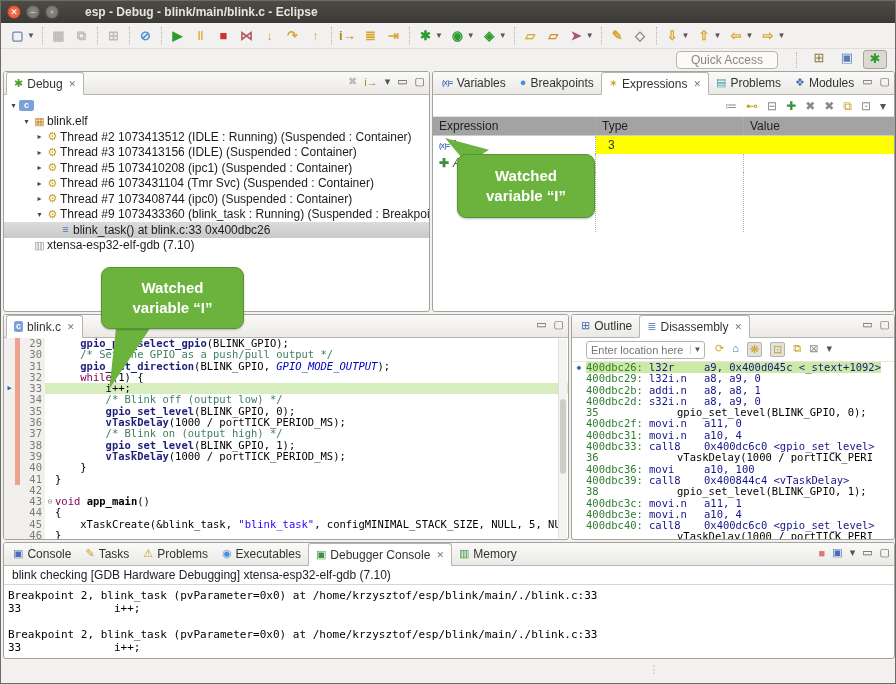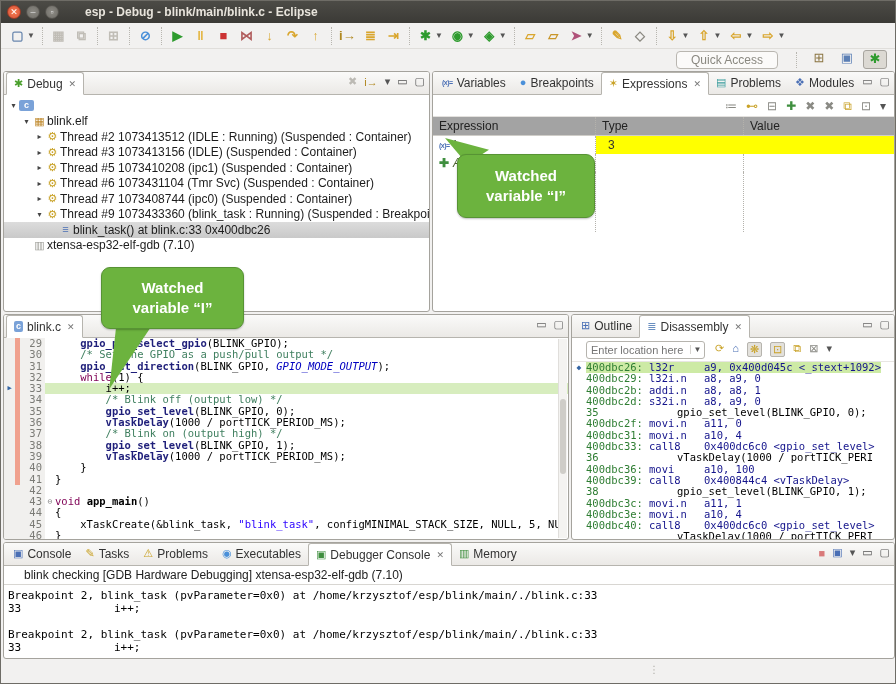--- a/index.html
+++ b/index.html
@@ -89,21 +89,21 @@
   .drow { display:flex; height:11.3px; line-height:11.3px; white-space:pre; }
   .d-marker { width:14px; flex:none; font-size:8px; color:#3465a4; text-align:center; }
   .d-addr { width:63px; flex:none; color:#2e7d32; }
   .d-op { width:55px; flex:none; color:#14148c; }
   .d-args { color:#14148c; }
   .drow.hl .d-addr, .drow.hl .d-op, .drow.hl .d-args { background:#cdeaa5; }
   .d-srcnum { width:63px; flex:none; color:#2e7d32; }
   .d-srctxt { color:#000; padding-left:28px; }
 
   
-  .con-header { height:19px; display:flex; align-items:center; padding-left:20px; font-size:12px; color:#222; border-bottom:1px solid #d8d6d2; }
+  .con-header { height:19px; display:flex; align-items:center; padding-left:8px; font-size:12px; color:#222; border-bottom:1px solid #d8d6d2; }
   .con-text { font-family:"DejaVu Sans Mono", monospace; font-size:11px; padding:4px 0 0 4px; }
   .con-line { height:13px; line-height:13px; white-space:pre; color:#000; }
 
   
   .statusbar { position:absolute; left:0; top:660px; width:896px; height:24px; background:#f2f1f0; }
   .drag-dots { position:absolute; left:648px; top:3px; color:#b0aea8; font-size:10px; letter-spacing:0; }
 </style>
 </head>
 <body>
 

